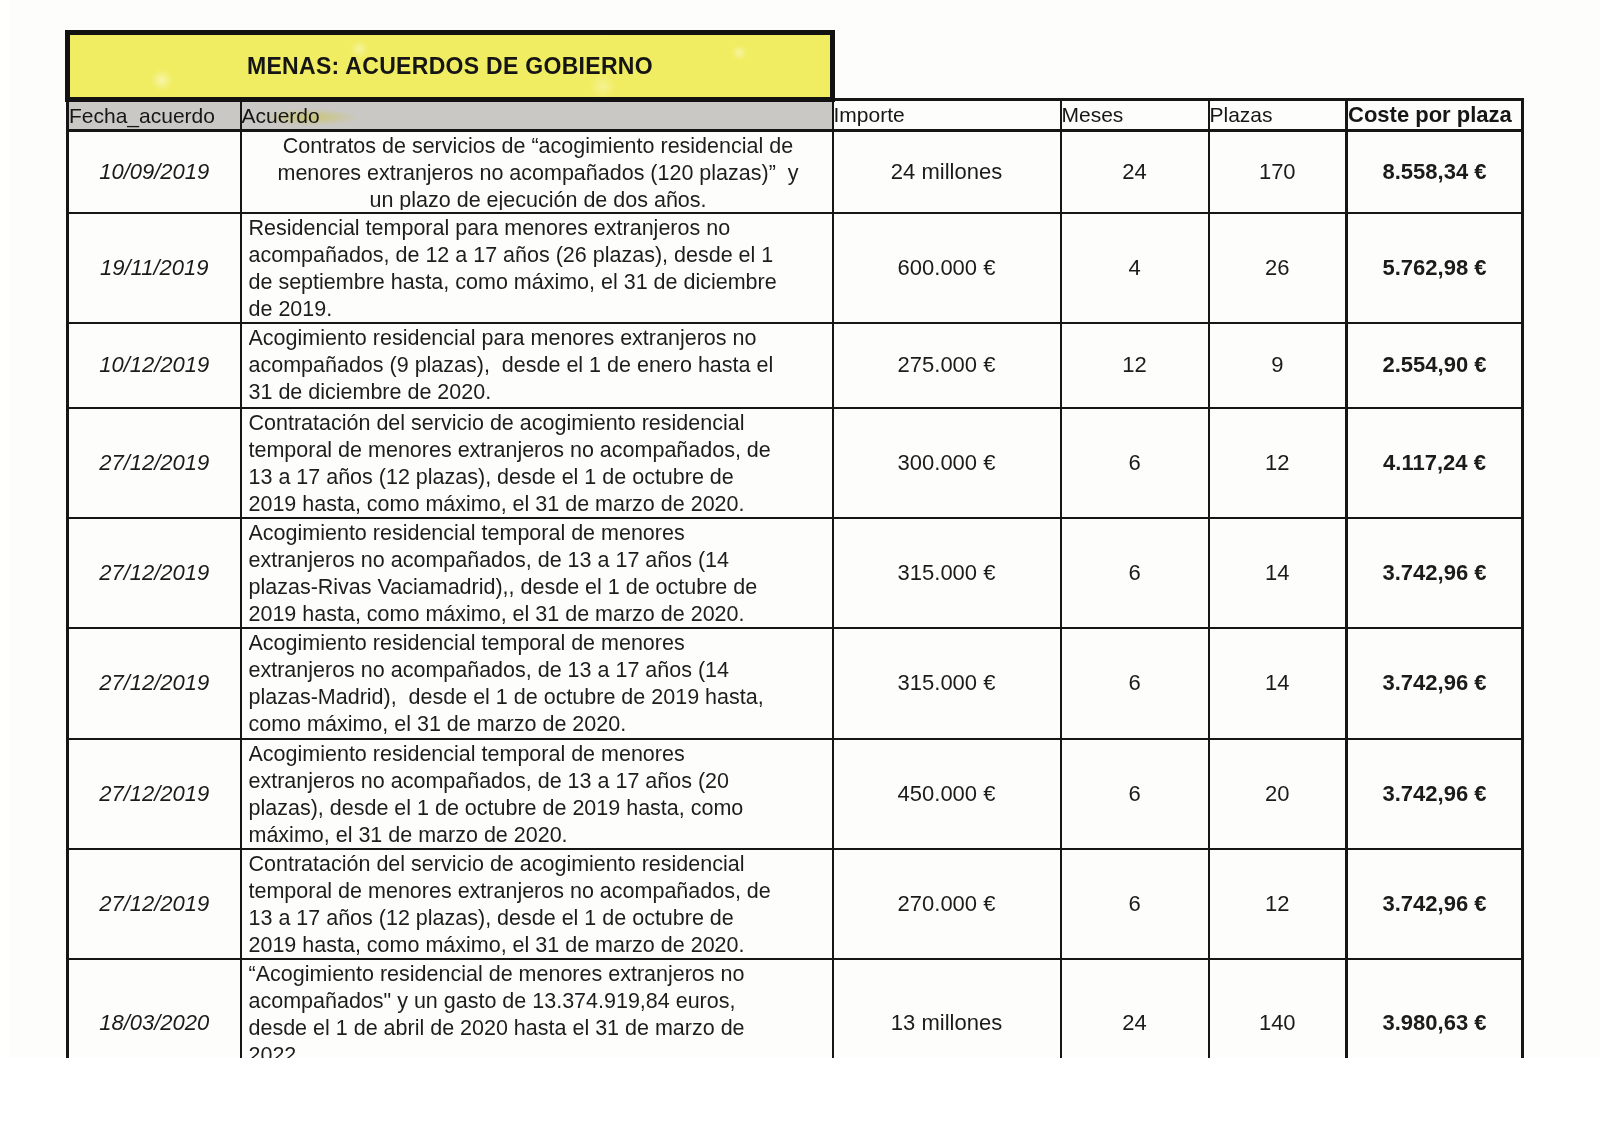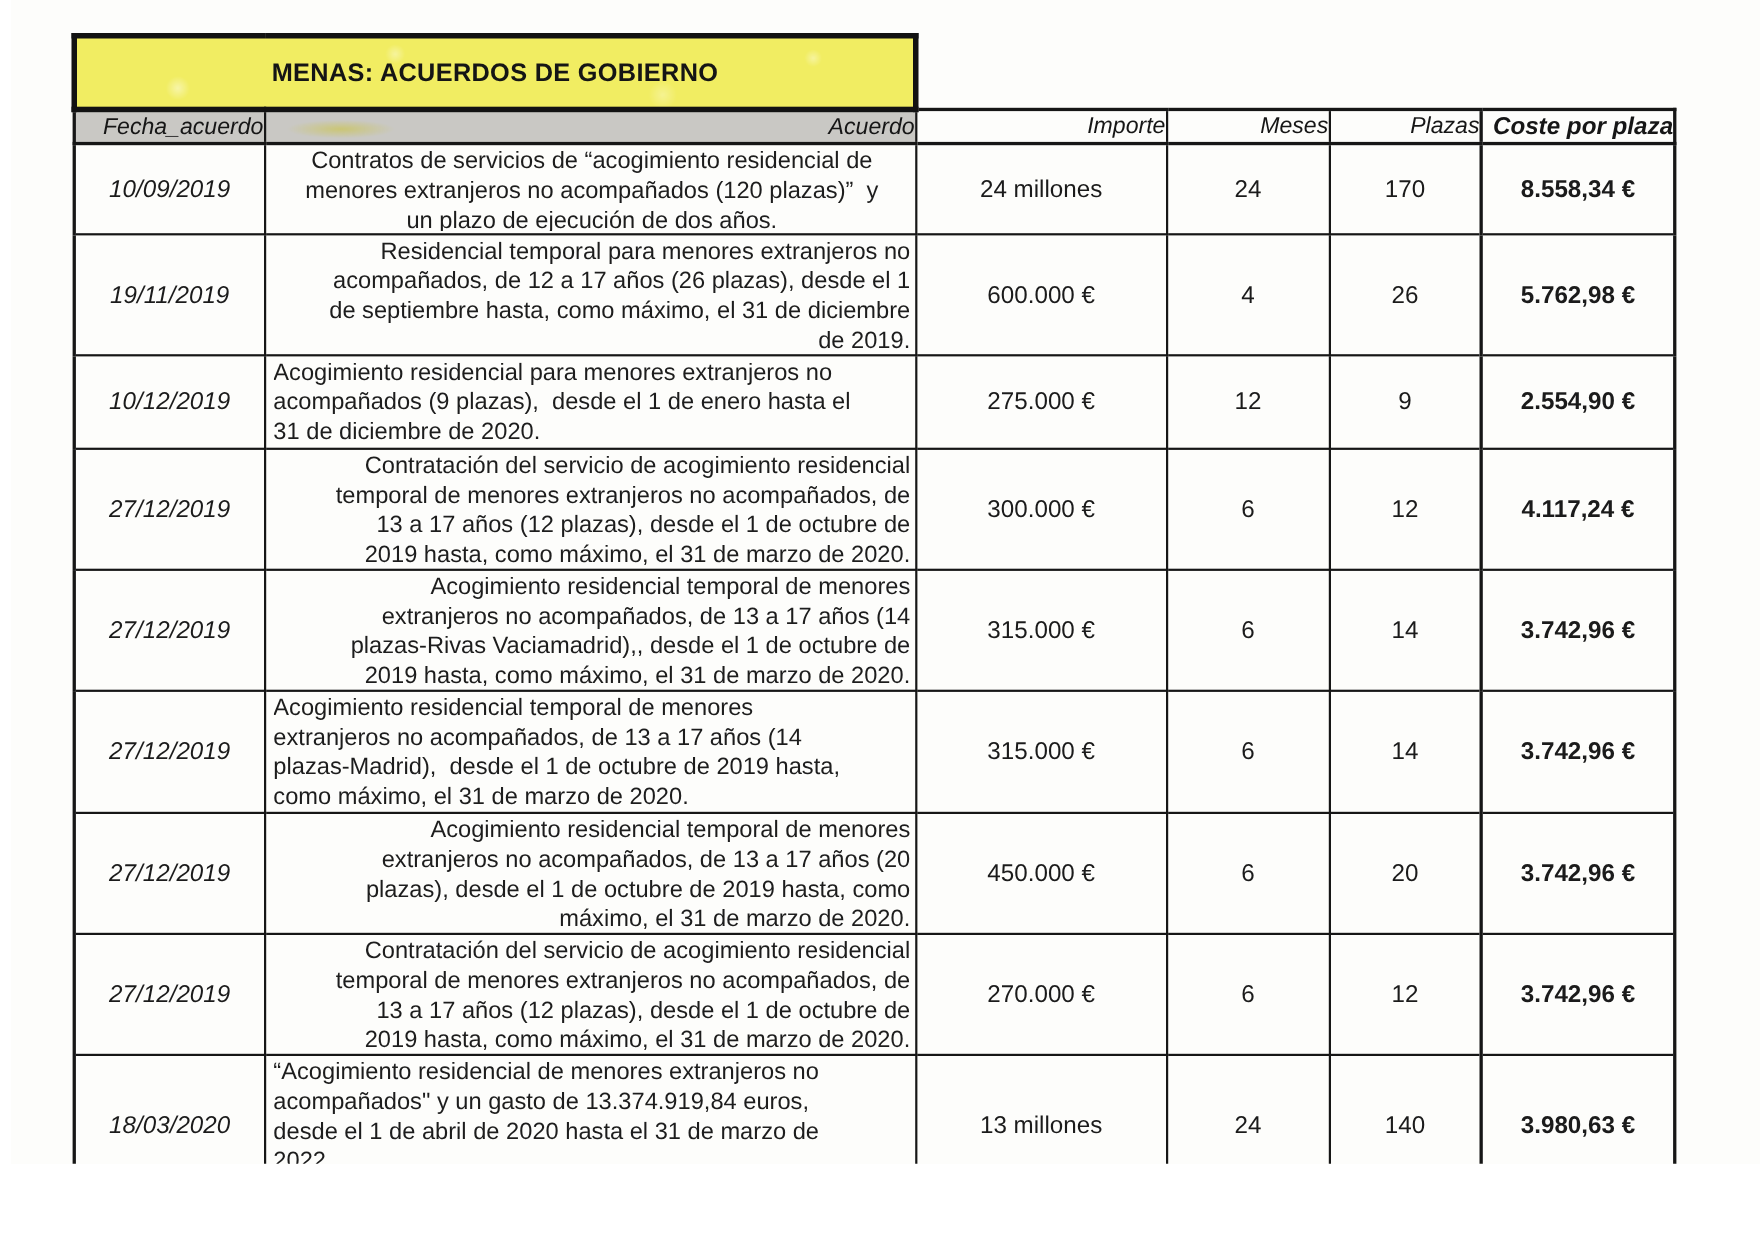--- a/index.html
+++ b/index.html
@@ -25,21 +25,21 @@
       radial-gradient(circle 7px  at 88% 28%, rgba(255,255,255,.38), rgba(255,255,255,0) 8px),
       #f1ed62;
     text-align:center;vertical-align:middle;
     font-weight:bold;font-size:23px;letter-spacing:.3px;color:#151515;
   }
   td.banner-empty{border:none;background:transparent;}
   
   tr.header-row{height:31px;}
   th{
     border:2px solid #161616;border-top-width:3px;border-bottom-width:3px;
-    font-weight:normal;font-size:21px;text-align:right;vertical-align:middle;color:#161616;font-style:italic;
+    font-weight:normal;font-size:21px;text-align:left;vertical-align:middle;color:#161616;
   }
   th.gray{background:#c9c8c4;}
   th.h-fecha{border-left-width:3px;}
   th.h-acuerdo{
     background:
       radial-gradient(ellipse 70px 12px at 68px 55%, rgba(203,197,90,.75), rgba(203,197,90,0) 70%),
       #c9c8c4;
   }
   th.h-coste{font-weight:bold;font-size:22px;border-left-width:3px;border-right-width:3px;}
   
@@ -57,21 +57,21 @@
   
   tr.r1{height:82px;}  .r1 .clip{height:77px;}
   tr.r2{height:110px;}
   tr.r3{height:85px;}  .r3 .clip{height:80px;}
   tr.r4{height:110px;}
   tr.r5{height:110px;}
   tr.r6{height:111px;} .r6 .clip{height:106px;}
   tr.r7{height:110px;}
   tr.r8{height:110px;}
   tr.r9{height:129px;} .r9 .clip{height:123px;}
-  .r2 .clip,.r4 .clip,.r5 .clip,.r7 .clip,.r8 .clip{height:105px;text-align:right;}
+  .r2 .clip,.r4 .clip,.r5 .clip,.r7 .clip,.r8 .clip{height:105px;}
 </style>
 </head>
 <body>
 
 <div class="page">
   <table class="menas">
     <colgroup>
       <col style="width:173px">
         <col style="width:592px">
         <col style="width:228px">

